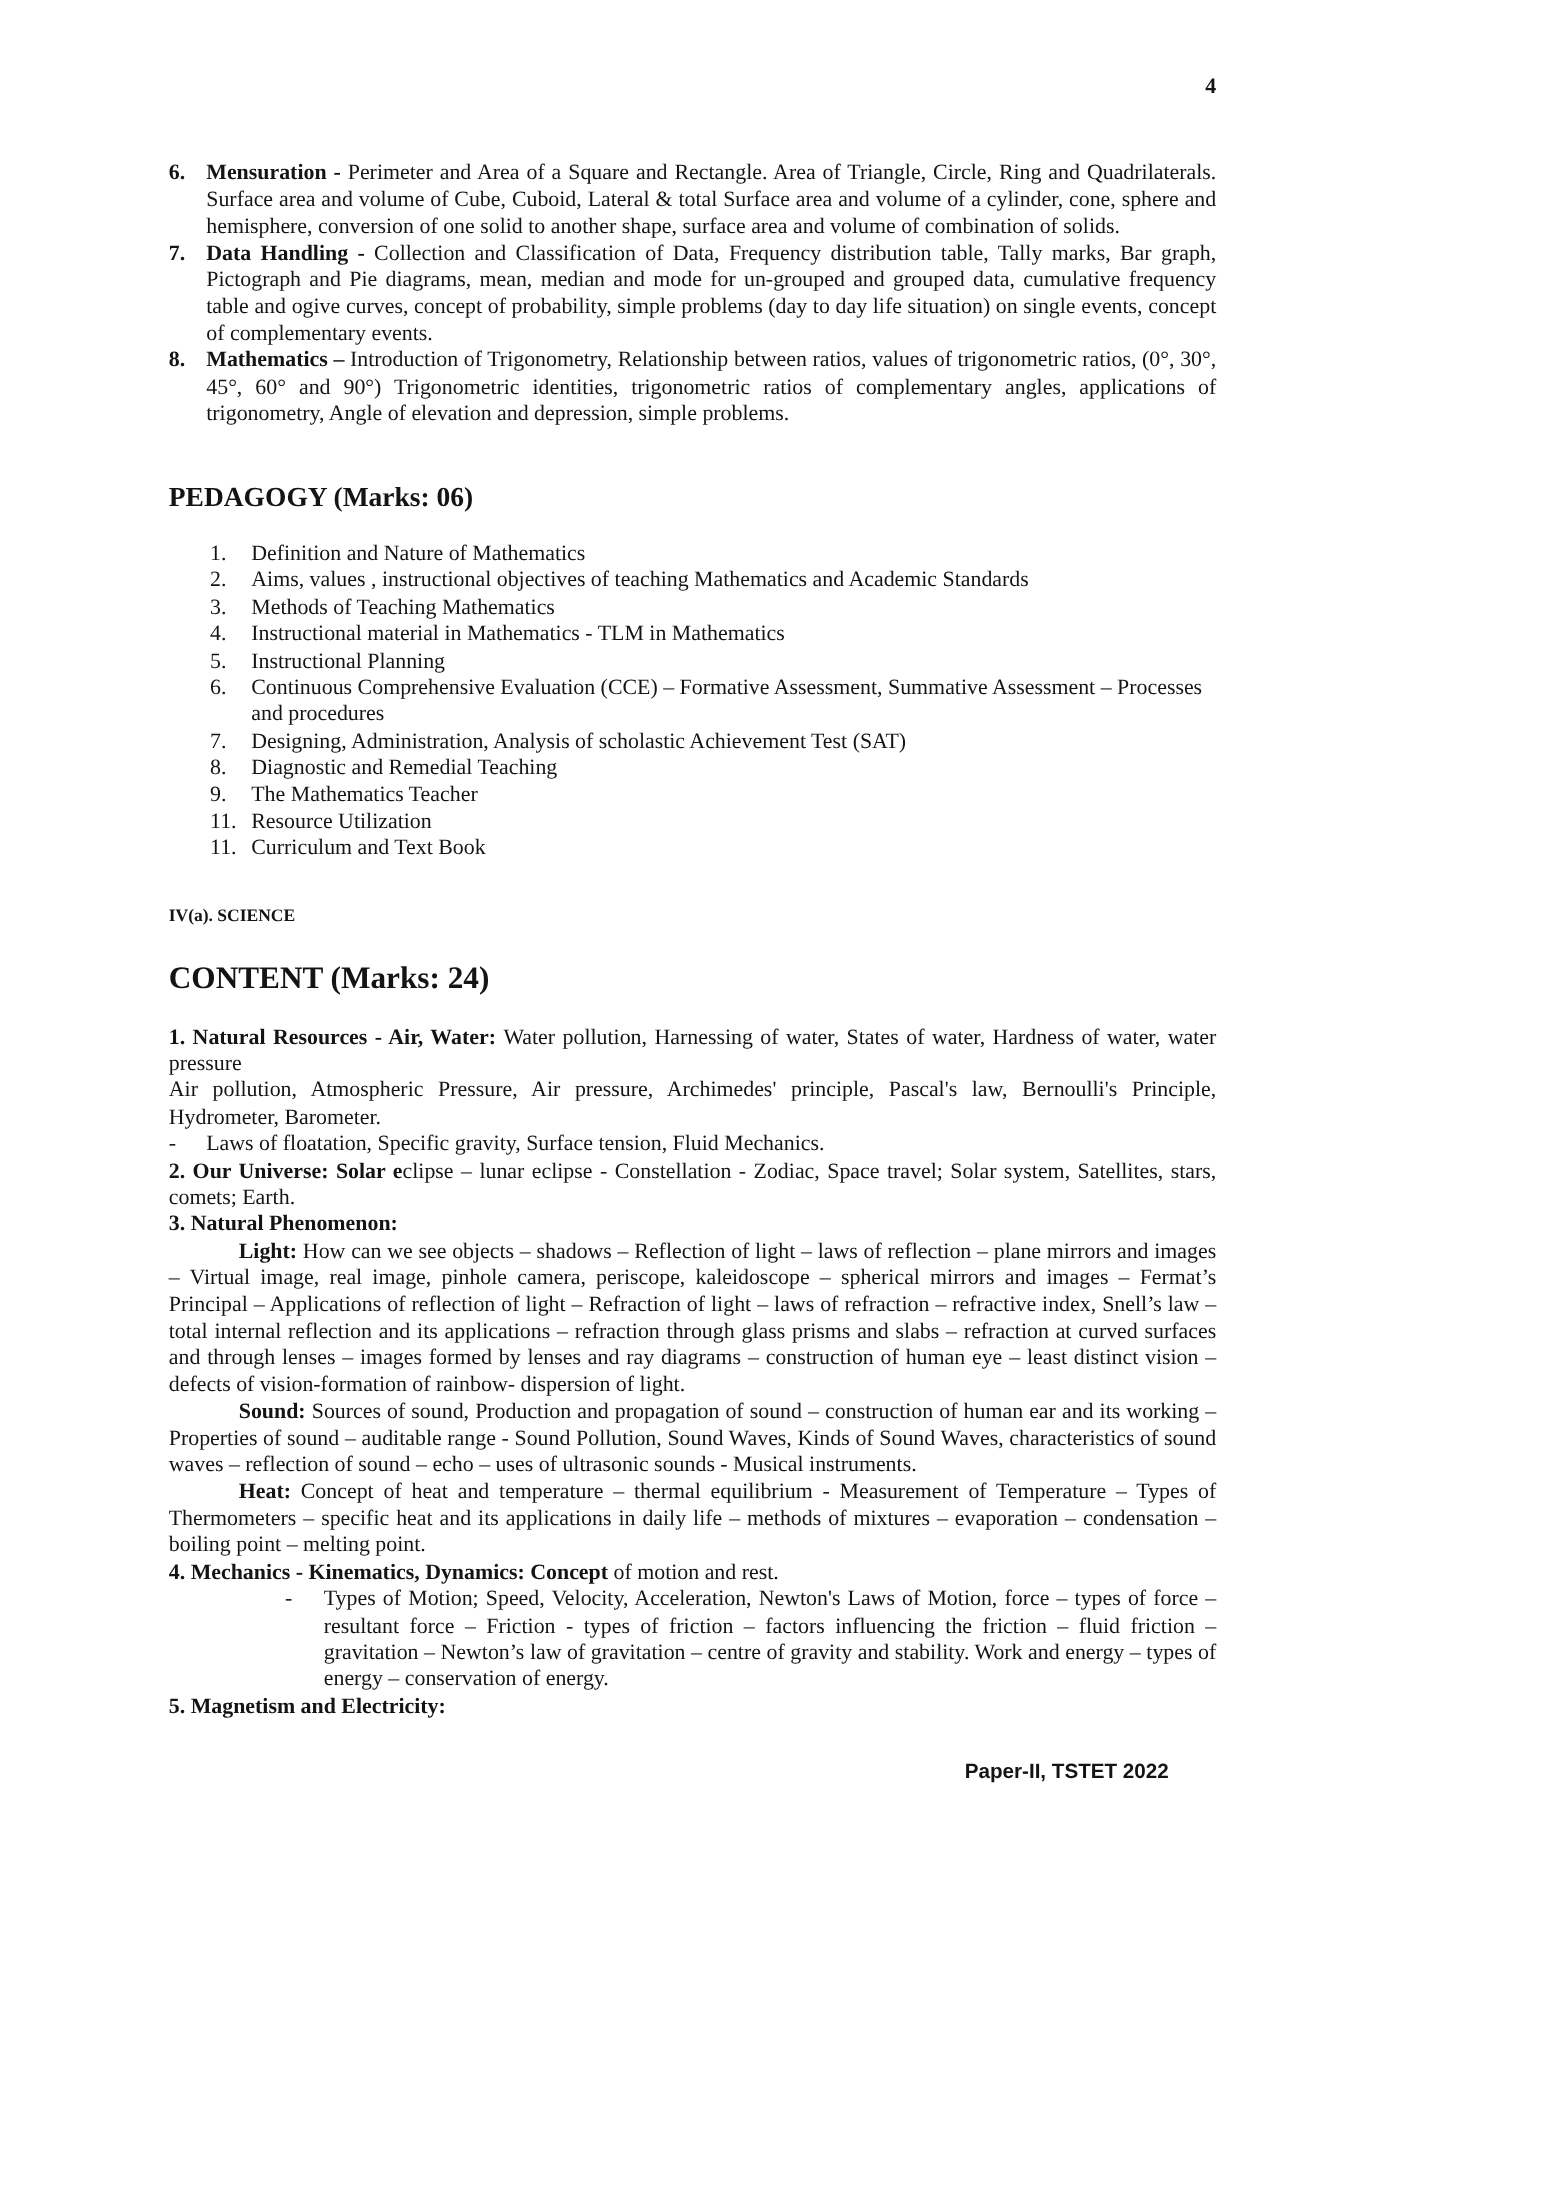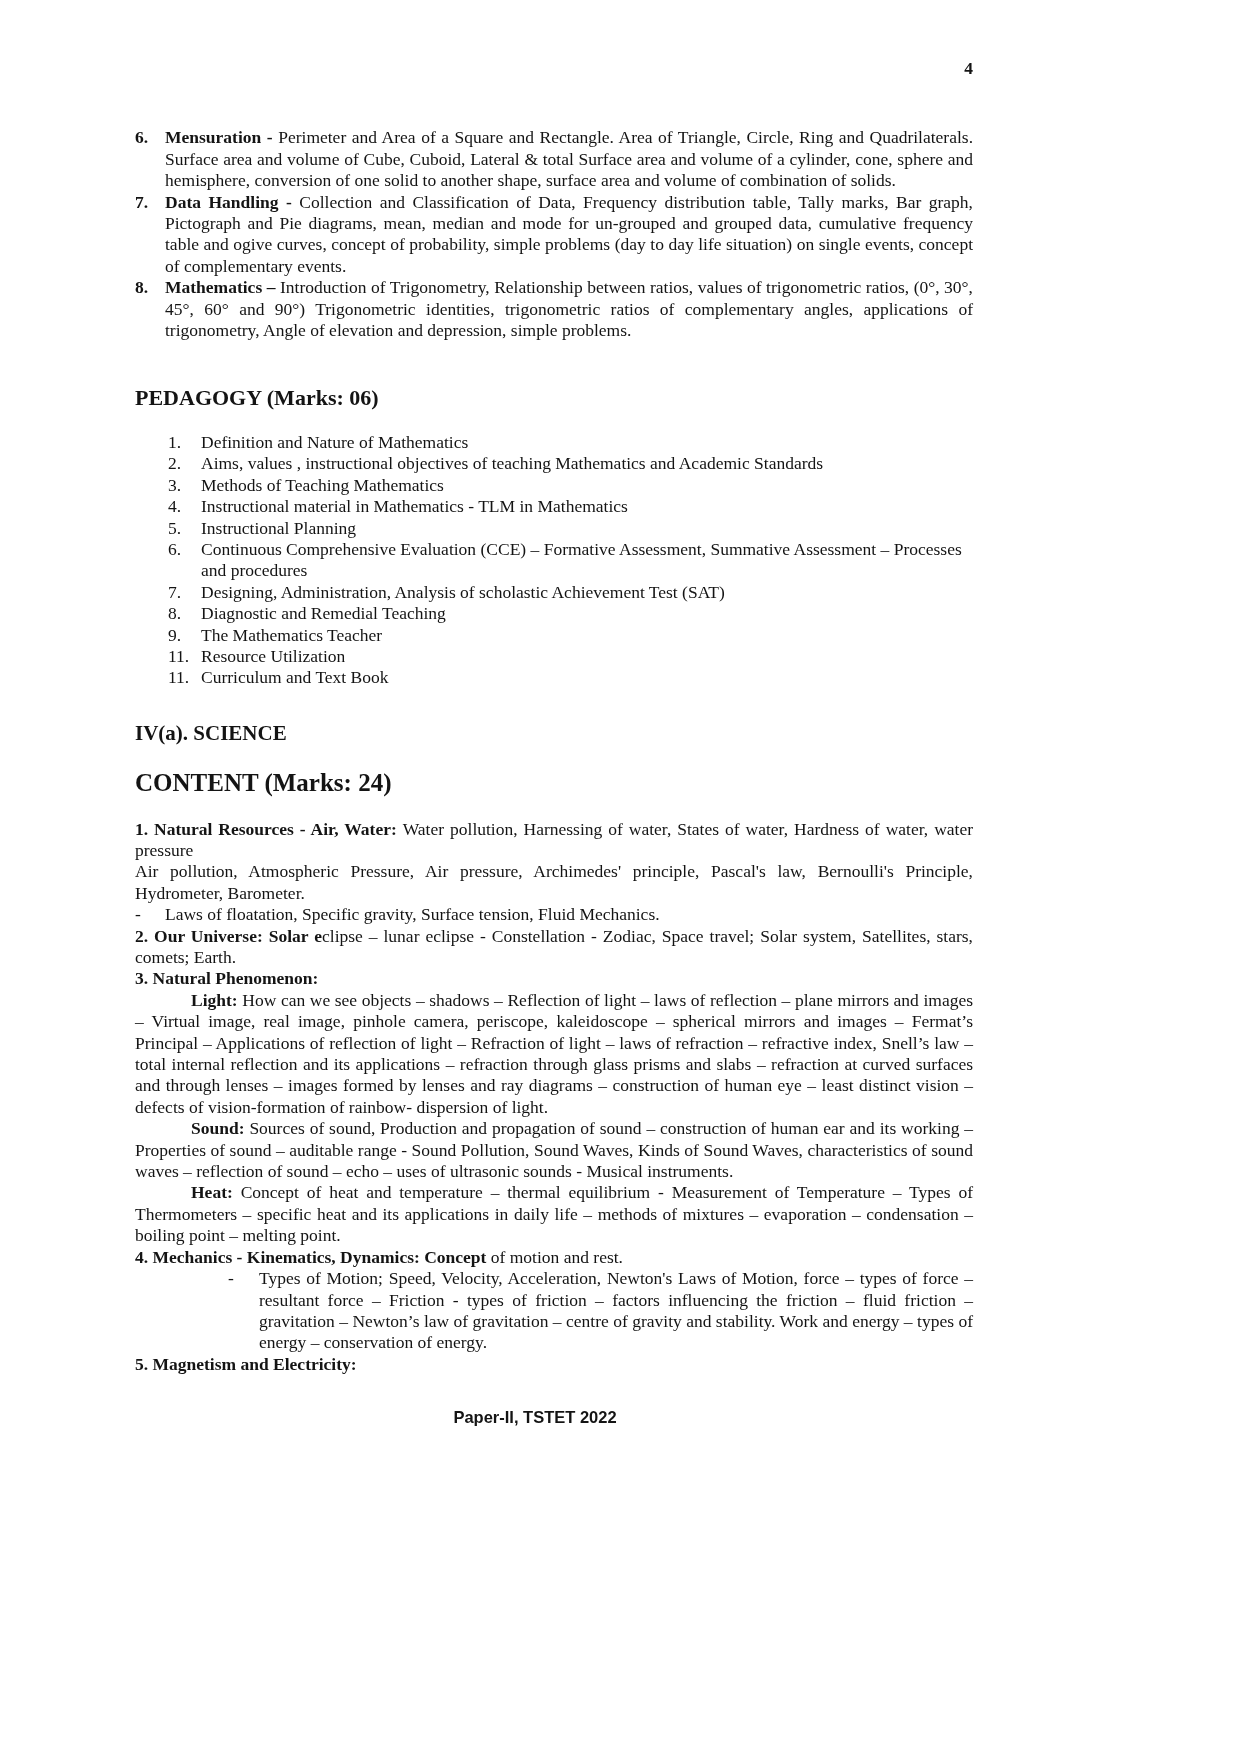--- a/index.html
+++ b/index.html
@@ -26,21 +26,21 @@
     text-align:right;
     font-weight:bold;
     margin-bottom:48px;
   }
   
   .mli { display:flex; text-align:justify; }
   .mli .num { flex:0 0 30px; font-weight:bold; }
   .mli .body { flex:1 1 auto; }
   
   .ped-heading { font-size:22px; font-weight:bold; margin-top:46px; }
-  .sci-heading { font-size:21px; font-weight:bold; margin-top:34px; }
+  .sci-heading { font-size:14px; font-weight:bold; margin-top:34px; }
   .content-heading { font-size:25px; font-weight:bold; margin-top:28px; }
   
   .ped-list { margin-top:23px; margin-left:33px; }
   .pli { display:flex; }
   .pli .num { flex:0 0 33px; }
   .pli .body { flex:1 1 auto; }
   
   .sci-body { margin-top:25px; }
   .para { text-align:justify; }
   .indent-block { }
@@ -48,21 +48,21 @@
   .dash-li { display:flex; text-align:justify; }
   .dash-li .marker { flex:0 0 30px; }
   .dash-li .body { flex:1 1 auto; }
   .sub-dash { margin-left:93px; }
   .sub-dash .marker { flex:0 0 31px; }
   b { font-weight:bold; }
   
   .footer {
     margin-top:32px;
     padding-right:38px;
-    text-align:center;
+    text-align:right;
     font-family:"Liberation Sans", sans-serif;
     font-weight:bold;
     font-size:16.5px;
   }
 </style>
 </head>
 <body>
 
 <div class="page">
   <div class="content">

